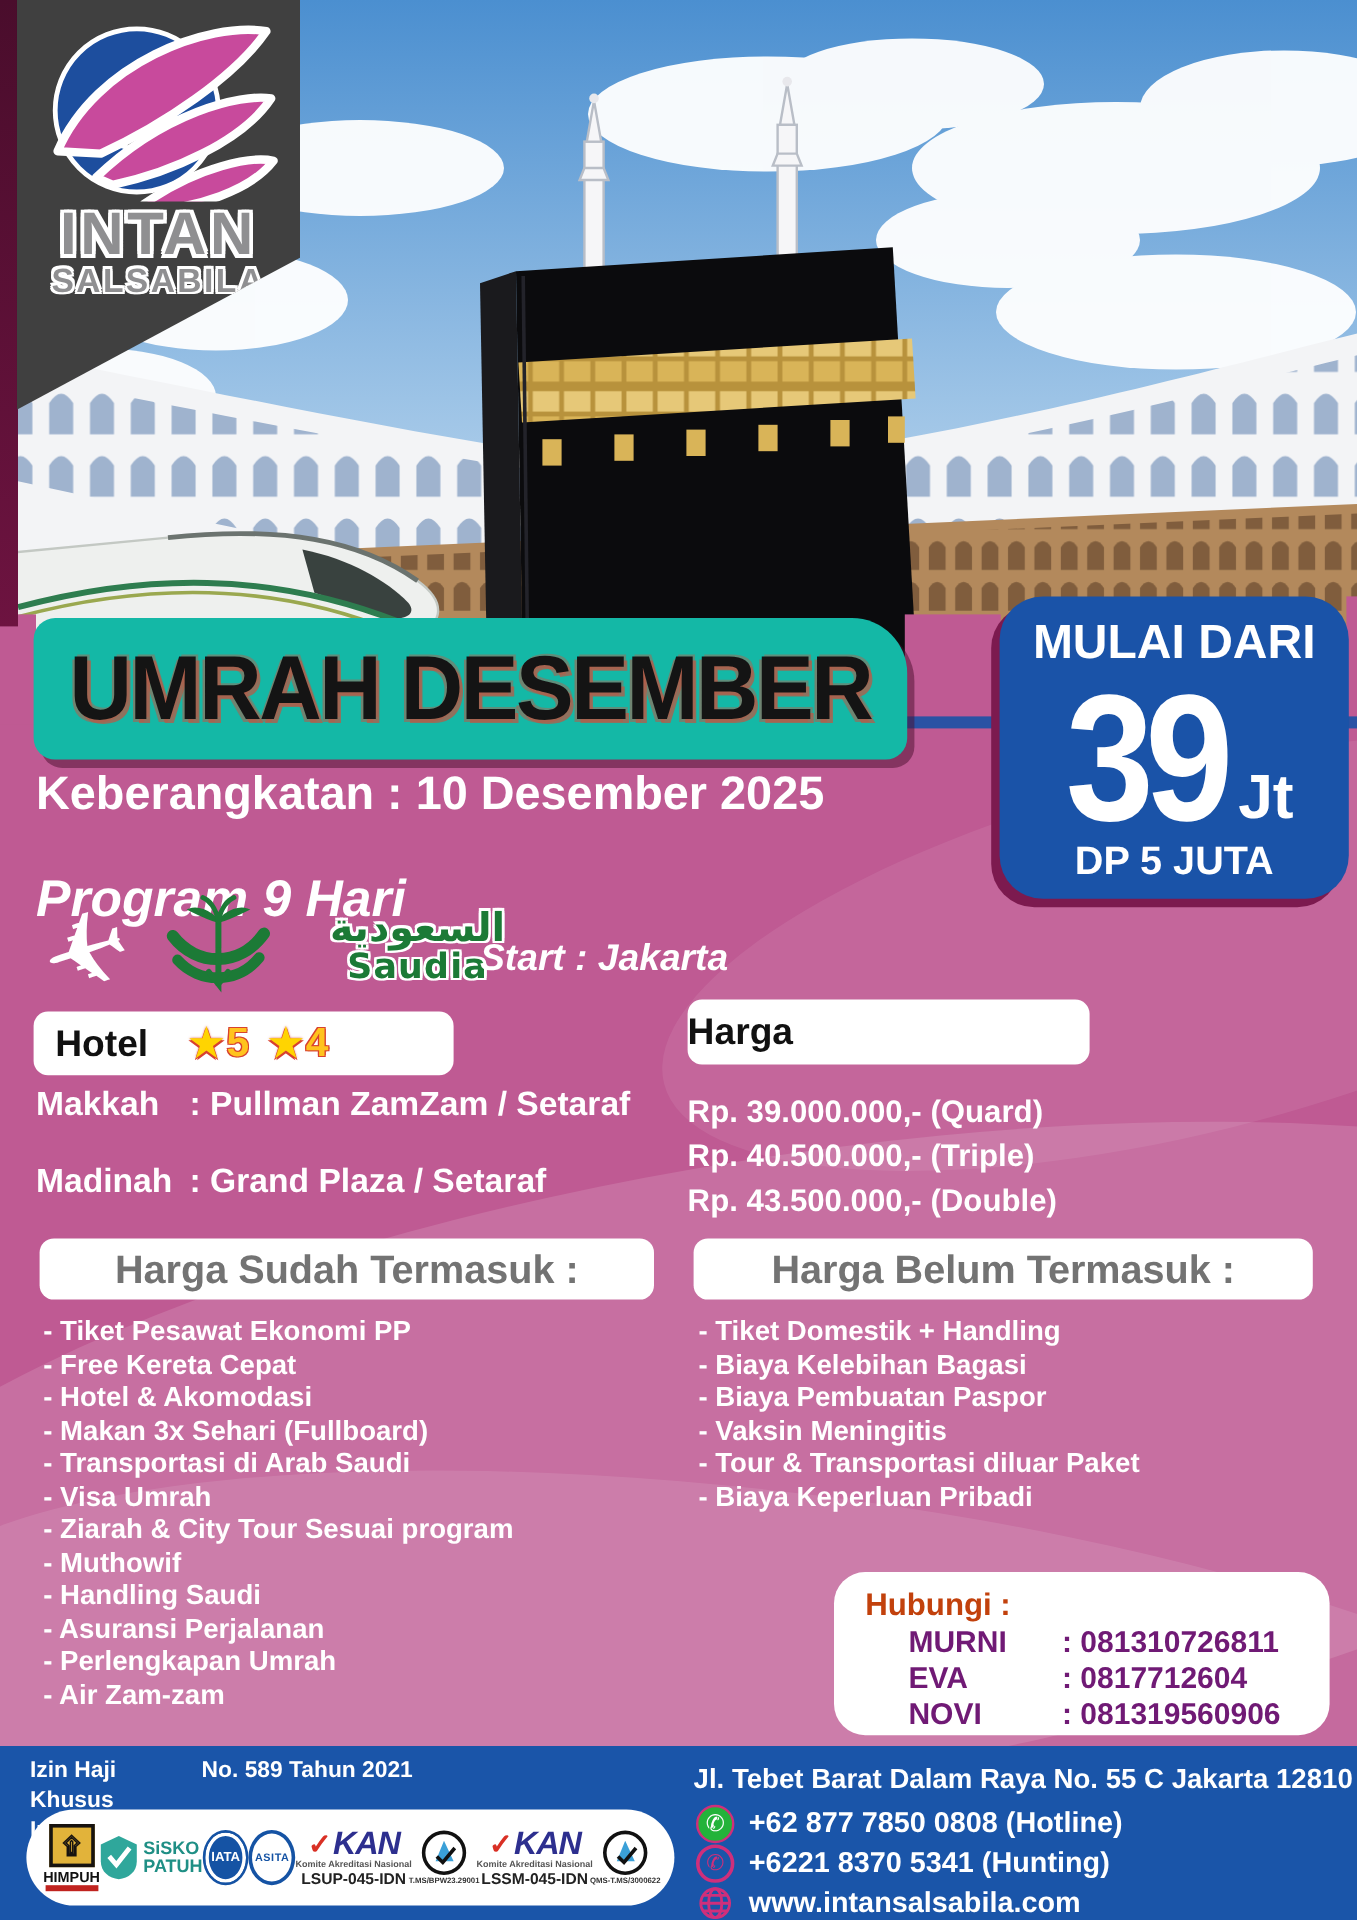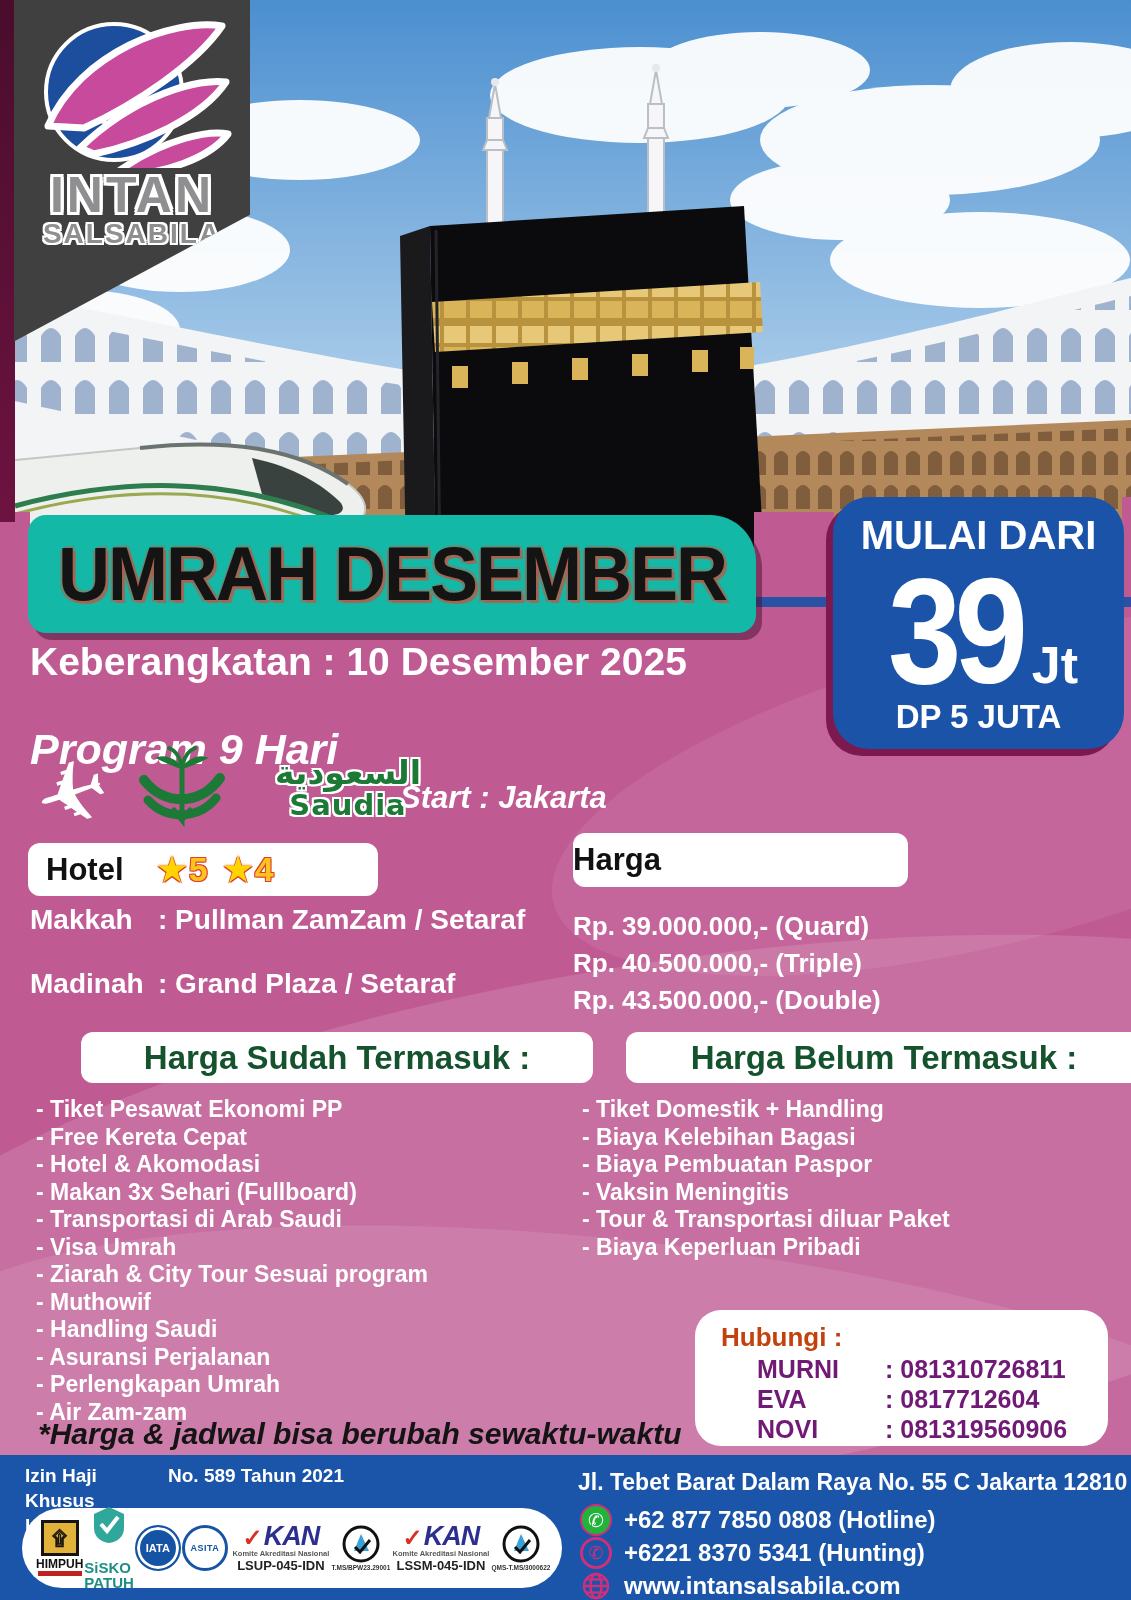--- a/index.html
+++ b/index.html
@@ -75,21 +75,21 @@
   .star-n{font-size:34px;font-weight:900;color:#ffc31e;
     text-shadow:1px 1px 0 #d8422f,-1px -1px 0 #d8422f,1px -1px 0 #d8422f,-1px 1px 0 #d8422f;}
   .harga-box{left:573px;top:833px;width:335px;height:54px;}
   .harga-label{font-size:31px;font-weight:900;color:#111;}
   .hotel-row{font-size:28px;z-index:6;display:flex;}
   .hotel-row .lbl{display:inline-block;width:128px;}
   .makkah{left:30px;top:904px;}
   .madinah{left:30px;top:968px;}
   .price-rows{left:573px;top:908px;font-size:26px;line-height:37px;z-index:6;}
   .sec-title{background:#fff;border-radius:12px;z-index:6;display:flex;
-    align-items:center;justify-content:center;font-size:33px;font-weight:900;color:#14532d;margin-left:48px;}
+    align-items:center;justify-content:center;font-size:33px;font-weight:900;color:#737373;}
   .inc-title{left:33px;top:1032px;width:512px;height:51px;}
   .exc-title{left:578px;top:1032px;width:516px;height:51px;}
   .list{z-index:6;font-size:23px;line-height:27.5px;font-weight:900;color:#fff;}
   .inc-list{left:36px;top:1096px;}
   .exc-list{left:582px;top:1096px;}
   .contact-box{left:695px;top:1310px;width:413px;height:136px;background:#fff;
     border-radius:26px;z-index:7;padding:0;}
   .contact-title{position:absolute;left:26px;top:12px;font-size:26px;font-weight:900;color:#c2410c;}
   .contact-rows{position:absolute;left:62px;top:44px;font-size:25px;font-weight:900;color:#701a75;}
   .contact-row{display:flex;line-height:30px;}
@@ -111,21 +111,21 @@
   .ph{border:3px solid #cf2f7b;color:#cf2f7b;font-size:18px;font-family:"DejaVu Sans",sans-serif;}
   .logo-strip{position:absolute;left:22px;top:53px;width:540px;height:80px;background:#fff;
     border-radius:40px;display:flex;align-items:center;justify-content:space-between;
     padding:0 14px;box-sizing:border-box;}
   .lg{display:flex;flex-direction:column;align-items:center;justify-content:center;line-height:1;}
   .himpuh-sq{width:38px;height:36px;background:#e2b33a;border:3px solid #171310;
     box-sizing:border-box;display:flex;align-items:center;justify-content:center;
     color:#171310;font-weight:900;font-size:20px;font-family:"DejaVu Sans",sans-serif;}
   .himpuh-t{font-size:12px;font-weight:900;color:#111;margin-top:2px;}
   .himpuh-r{width:44px;height:5px;background:#c0231f;margin-top:1px;}
-  .sisko{flex-direction:column;gap:16px;}
+  .sisko{flex-direction:row;gap:4px;}
   .sisko-txt{display:flex;flex-direction:column;font-weight:900;font-size:15px;color:#1f8f85;line-height:15px;}
   .round-lg{border-radius:50%;display:flex;align-items:center;justify-content:center;box-sizing:border-box;}
   .iata{width:46px;height:46px;background:#1553a4;color:#fff;font-size:11px;font-weight:900;
     border:2px solid #1553a4;box-shadow:inset 0 0 0 3px #fff;}
   .asita{width:46px;height:46px;background:#fff;border:3px solid #1553a4;color:#1553a4;
     font-size:9px;font-weight:900;letter-spacing:.5px;}
   .kanb{width:104px;}
   .kan-row{display:flex;align-items:flex-end;}
   .kan-check{color:#d93025;font-weight:900;font-size:24px;line-height:20px;margin-right:1px;}
   .kan-word{color:#2d2f8f;font-weight:900;font-style:italic;font-size:27px;line-height:24px;letter-spacing:-1px;}
@@ -365,21 +365,20 @@
         <span class="cname">EVA</span>
         <span>: 0817712604</span>
       </div>
       <div class="contact-row">
         <span class="cname">NOVI</span>
         <span>: 081319560906</span>
       </div>
     </div>
   </div>
 
-  <div class="abs disclaimer">*Harga &amp; jadwal bisa berubah sewaktu-waktu</div>
 
   <div class="abs footer">
     <div class="lic">
       <div class="lic-row">
         <span class="l">Izin Haji Khusus</span>
         <span>No. 589 Tahun 2021</span>
       </div>
       <div class="lic-row">
         <span class="l">Izin Umrah</span>
         <span>No. U.26 Tahun 2020</span>

